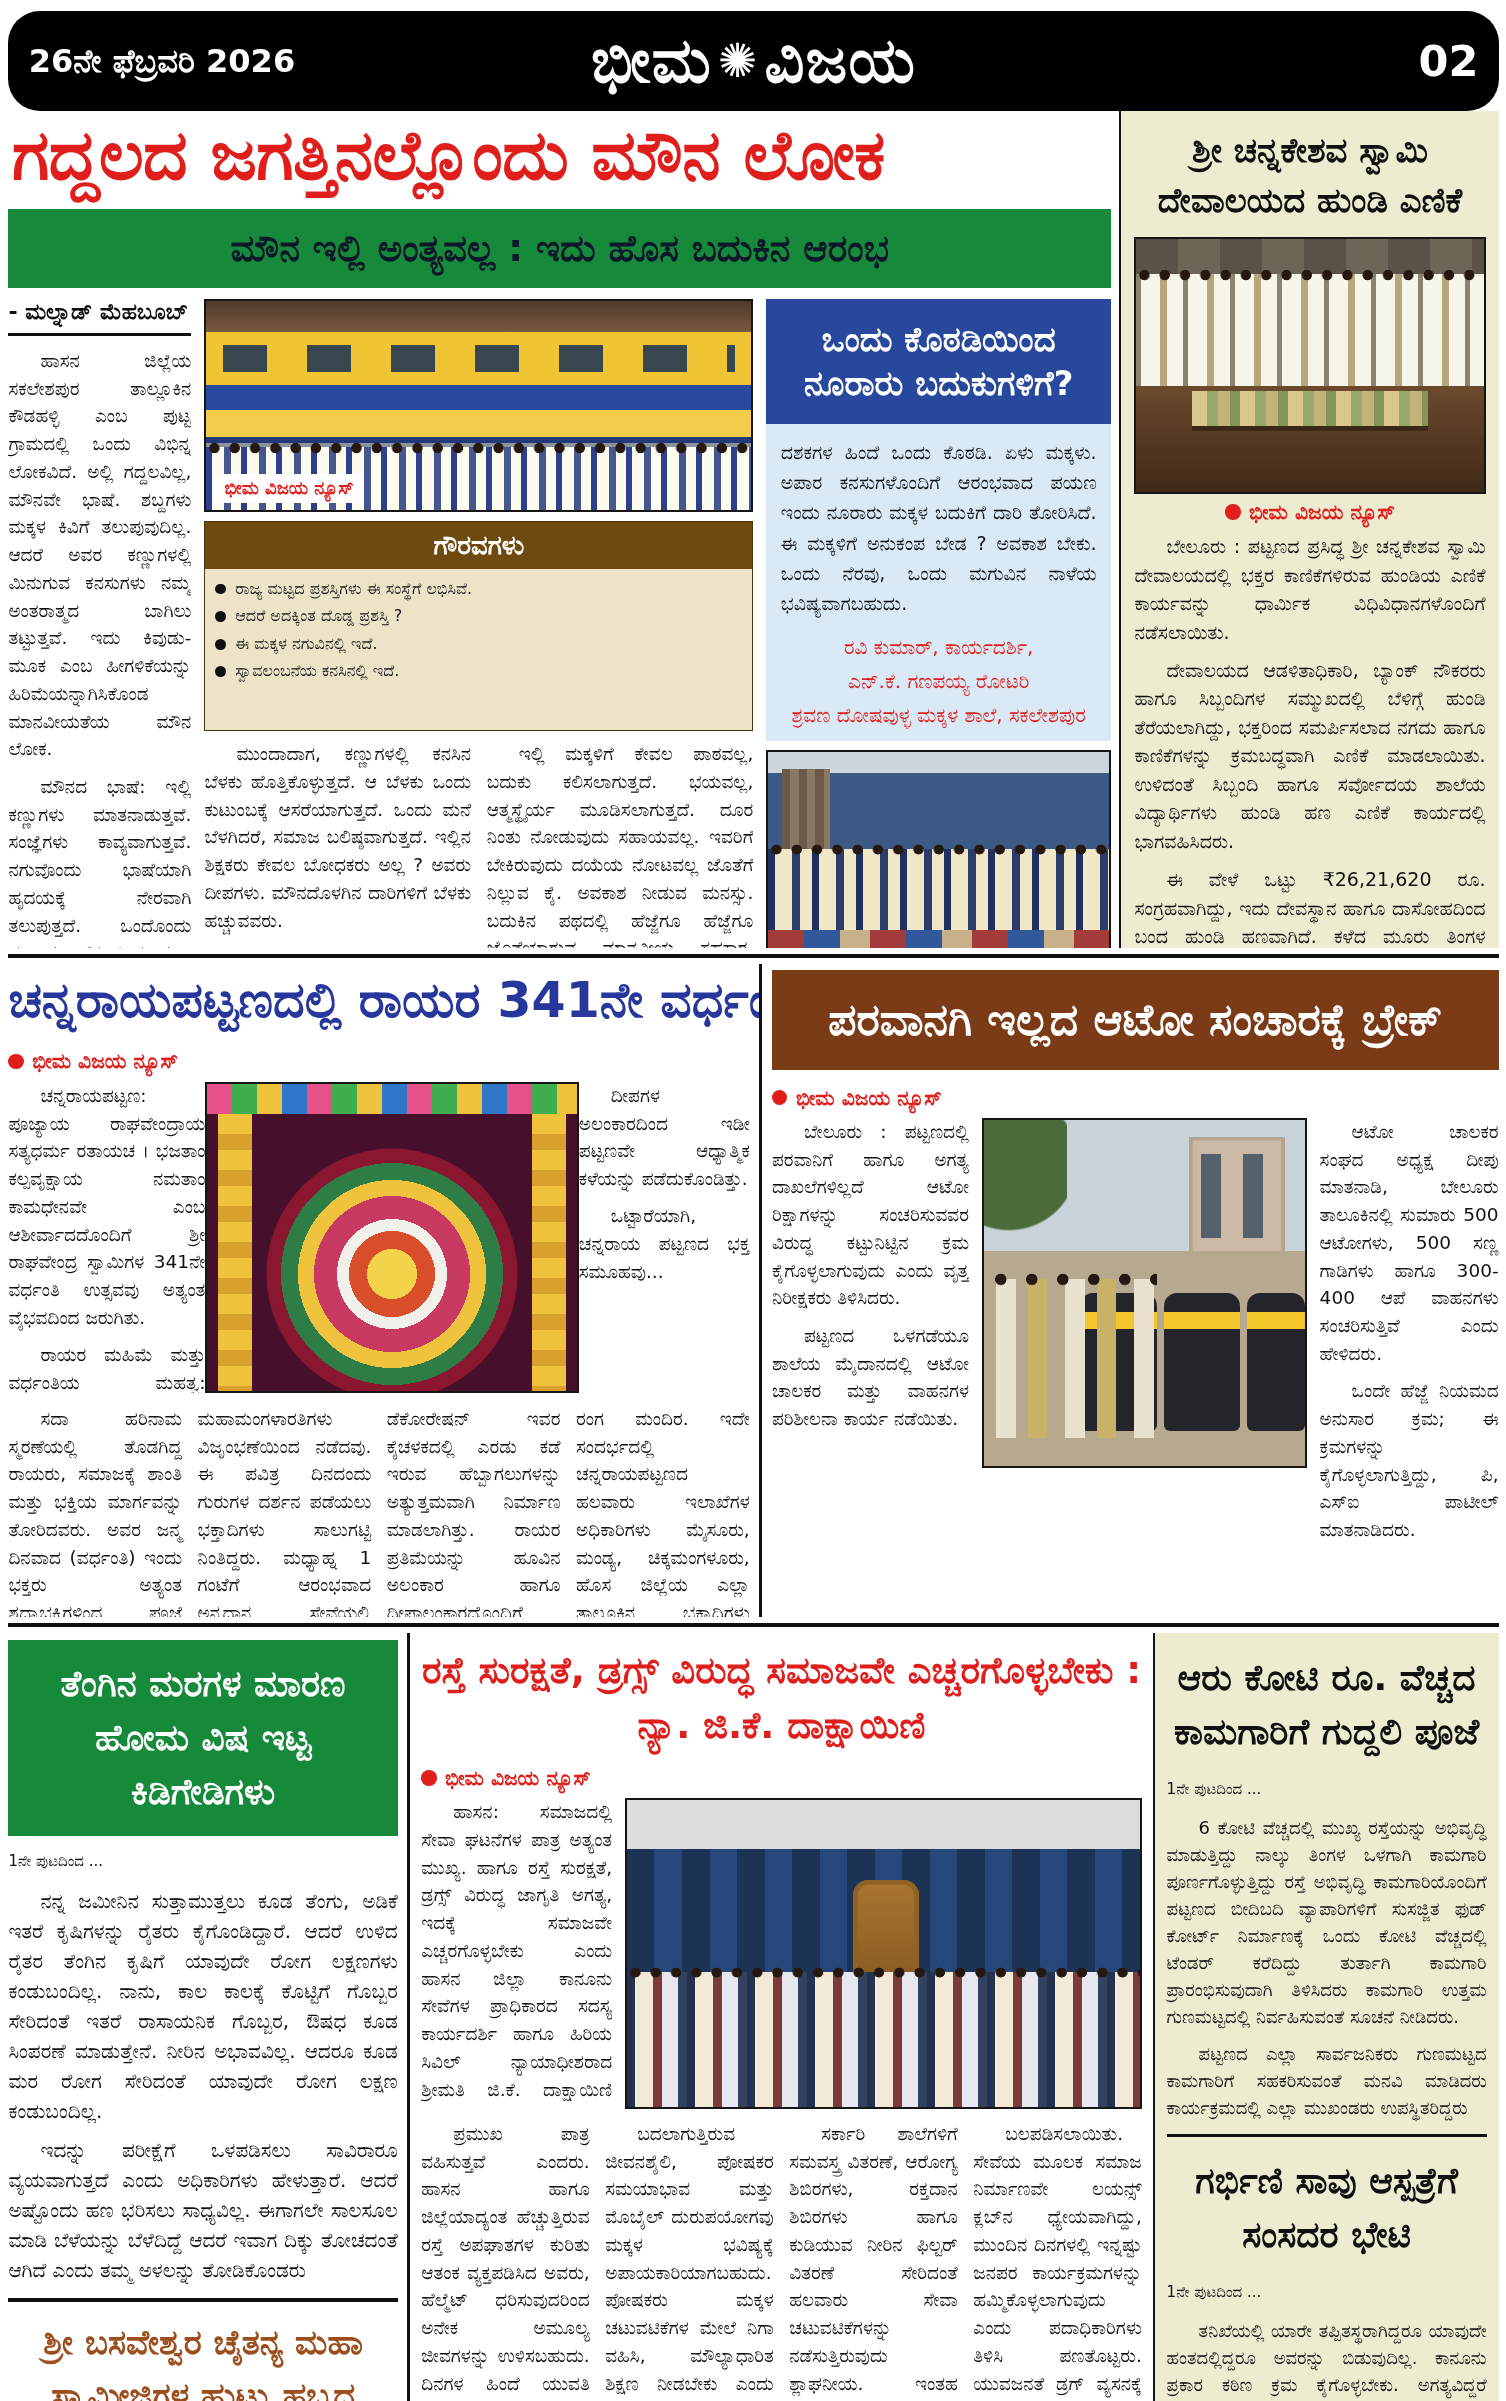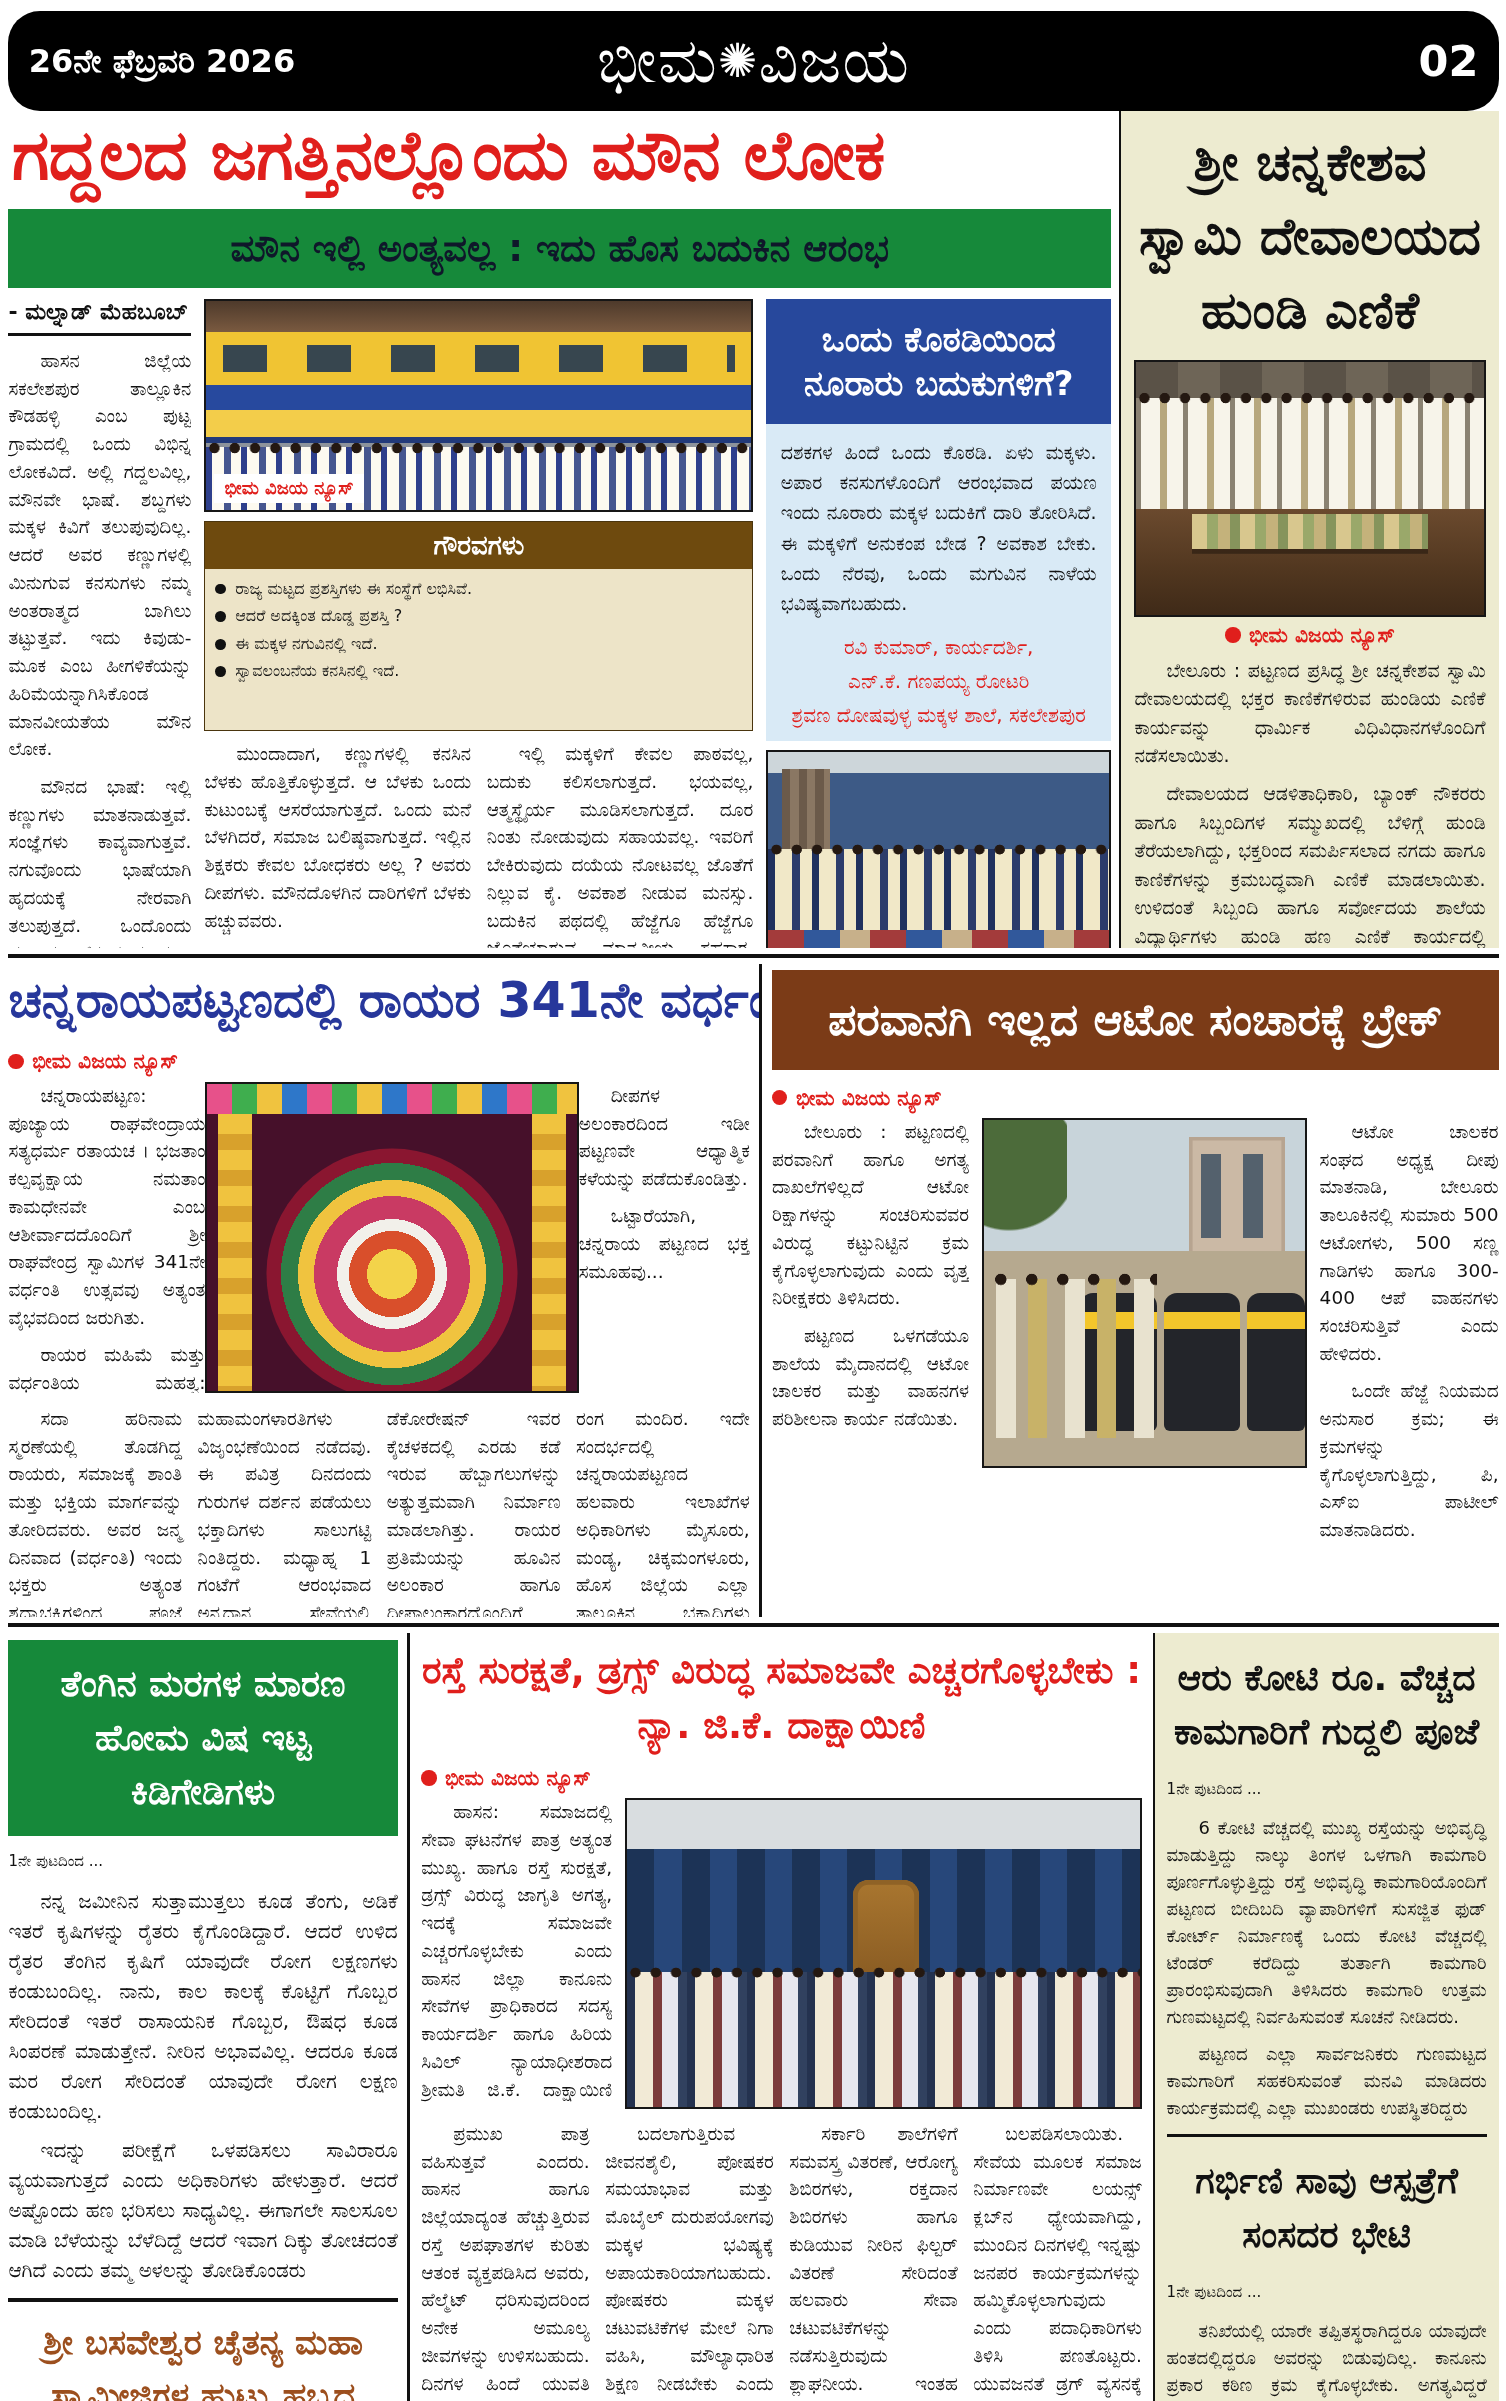--- a/index.html
+++ b/index.html
@@ -22,21 +22,21 @@
     font-family:"DejaVu Sans",sans-serif;overflow:hidden;
   }
   .page{padding:10.8px 8.4px 0 8.4px;height:100%;display:flex;flex-direction:column}
 
   
   .masthead{
     height:100px;background:#000;color:#fff;display:flex;align-items:center;
     padding:0 20.3px;flex:0 0 auto;border-radius:32px;
   }
   .m-date{font-size:32px;font-weight:bold;width:335px}
-  .m-brand{flex:1;text-align:left;font-size:62px;font-weight:normal;letter-spacing:1.2px;display:flex;align-items:center;justify-content:center;}
+  .m-brand{flex:1;text-align:left;font-size:62px;font-weight:bold;letter-spacing:1.2px;display:flex;align-items:center;justify-content:center;gap:6px}
   .m-emblem{font-size:47px;line-height:1}
   .m-page{width:335px;text-align:right;font-size:43px;font-weight:bold}
 
   
   .rule-h{height:4.2px;background:var(--ink);margin:6px 0;flex:0 0 auto}
   .rule-v{width:3px;background:var(--ink);flex:0 0 auto}
   .news-byline{color:var(--red);font-weight:bold;font-size:20.3px;margin:6px 0 8.4px 0;display:flex;align-items:center;gap:8.4px}
   .news-byline .dot{width:15.5px;height:15.5px;border-radius:50%;background:var(--red);display:inline-block}
   .body-text{font-size:18.5px;line-height:1.5;text-align:justify}
   .body-text p{margin-bottom:9.6px;text-indent:32px}
@@ -103,21 +103,21 @@
   .ph-class .curtain{position:absolute;top:8%;left:4%;width:14%;height:50%;
     background:repeating-linear-gradient(90deg,#6b5a4a 0 8.4px,#8a7763 8.4px 16.7px)}
   .ph-class .mat{position:absolute;bottom:0;left:0;right:0;height:26%;
     background:repeating-linear-gradient(90deg,#a33b3b 0 36px,#31589b 36px 72px,#c7b08a 72px 102px)}
   .ph-class .kids{bottom:16%;height:38%;
     background:repeating-linear-gradient(90deg,#20315e 0 7.2px,#f1e8c8 7.2px 24px,#2c3c6b 24px 32px,#f1e8c8 32px 44px)}
   .qa-tail{font-size:18.5px;line-height:1.5;text-align:justify;margin-top:8.4px;overflow:hidden}
 
   
   .sidebar{flex:1;background:var(--cream);border-left:2.4px solid var(--ink);padding:12px 13px;overflow:hidden}
-  .sb-headline{font-size:51px;font-weight:800;text-align:center;line-height:1.45;padding:3.6px 0 12px 0}
+  .sb-headline{font-size:34px;font-weight:800;text-align:center;line-height:1.45;padding:3.6px 0 12px 0}
   .ph-hundi{height:257px}
   .ph-hundi .hall{position:absolute;top:0;left:0;right:0;height:55%;
     background:repeating-linear-gradient(90deg,#5a5247 0 42px,#6e6557 42px 84px)}
   .ph-hundi .crowd{top:14%;height:44%;
     background:repeating-linear-gradient(90deg,#8a8272 0 4.8px,#f7f4ea 4.8px 24px,#b7a77d 24px 31px,#f7f4ea 31px 47px)}
   .ph-hundi .table{position:absolute;bottom:0;left:0;right:0;height:42%;
     background:linear-gradient(180deg,#6b4a2e 0%,#50361f 60%,#3f2a18 100%)}
   .ph-hundi .cash{position:absolute;left:16%;right:16%;bottom:26%;height:14%;
     background:repeating-linear-gradient(90deg,#d8c78e 0 15.5px,#9aa86a 15.5px 26px,#c4b27b 26px 38px,#86945c 38px 48px);
     box-shadow:0 4.8px 0 rgba(0,0,0,.35)}

